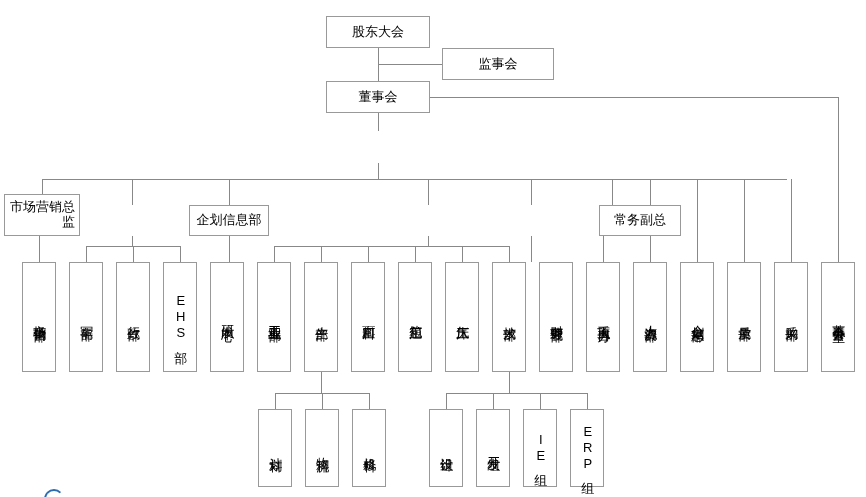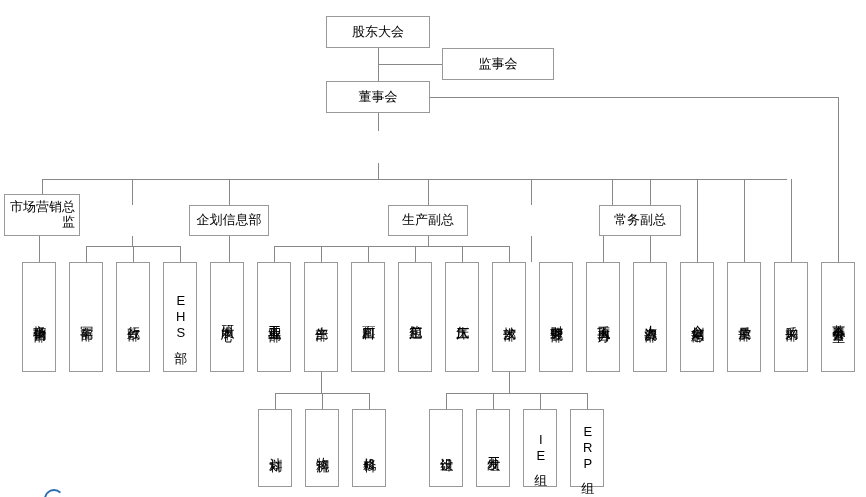--- a/index.html
+++ b/index.html
@@ -107,21 +107,20 @@
     <div class="line h" style="background: rgb(136, 136, 136); left: 446px; top: 393px; width: 141px;"></div>
     <div class="line v" style="background: rgb(136, 136, 136); left: 446px; top: 393px; height: 16px;"></div>
     <div class="line v" style="background: rgb(136, 136, 136); left: 493px; top: 393px; height: 16px;"></div>
     <div class="line v" style="background: rgb(136, 136, 136); left: 540px; top: 393px; height: 16px;"></div>
     <div class="line v" style="background: rgb(136, 136, 136); left: 587px; top: 393px; height: 16px;"></div>
     <div class="node horiz" style="left: 326px; top: 16px; width: 104px; height: 32px; border-color: rgb(153, 153, 153); color: rgb(0, 0, 0);">股东大会</div>
     <div class="node horiz" style="left: 442px; top: 48px; width: 112px; height: 32px; border-color: rgb(153, 153, 153); color: rgb(0, 0, 0);">监事会</div>
     <div class="node horiz" style="left: 326px; top: 81px; width: 104px; height: 32px; border-color: rgb(153, 153, 153); color: rgb(0, 0, 0);">董事会</div>
     <div class="node horiz" style="left: 4px; top: 194px; width: 76px; height: 42px; border-color: rgb(153, 153, 153); color: rgb(0, 0, 0);">市场营销总监</div>
     <div class="node horiz" style="left: 189px; top: 205px; width: 80px; height: 31px; border-color: rgb(153, 153, 153); color: rgb(0, 0, 0);">企划信息部</div>
-    <div class="node horiz" style="left: 388px; top: 205px; width: 80px; height: 31px; border-color: rgb(153, 153, 153); color: rgb(0, 0, 0);">生产副总</div>
     <div class="node horiz" style="left: 571px; top: 205px; width: 82px; height: 31px; border-color: rgb(153, 153, 153); color: rgb(0, 0, 0); margin-left: 28px;">常务副总</div>
     <div class="node vert" style="left: 22px; top: 262px; width: 34px; height: 110px; border-color: rgb(153, 153, 153); color: rgb(0, 0, 0);">市场营销部</div>
     <div class="node vert" style="left: 69px; top: 262px; width: 34px; height: 110px; border-color: rgb(153, 153, 153); color: rgb(0, 0, 0);">军需部</div>
     <div class="node vert" style="left: 116px; top: 262px; width: 34px; height: 110px; border-color: rgb(153, 153, 153); color: rgb(0, 0, 0);">行政部</div>
     <div class="node vert" style="left: 163px; top: 262px; width: 34px; height: 110px; border-color: rgb(153, 153, 153); color: rgb(0, 0, 0);">EHS部</div>
     <div class="node vert" style="left: 210px; top: 262px; width: 34px; height: 110px; border-color: rgb(153, 153, 153); color: rgb(0, 0, 0);">研发中心</div>
     <div class="node vert" style="left: 257px; top: 262px; width: 34px; height: 110px; border-color: rgb(153, 153, 153); color: rgb(0, 0, 0);">工业工程部</div>
     <div class="node vert" style="left: 304px; top: 262px; width: 34px; height: 110px; border-color: rgb(153, 153, 153); color: rgb(0, 0, 0);">生产部</div>
     <div class="node vert" style="left: 351px; top: 262px; width: 34px; height: 110px; border-color: rgb(153, 153, 153); color: rgb(0, 0, 0);">面料工厂</div>
     <div class="node vert" style="left: 398px; top: 262px; width: 34px; height: 110px; border-color: rgb(153, 153, 153); color: rgb(0, 0, 0);">箱包工厂</div>

